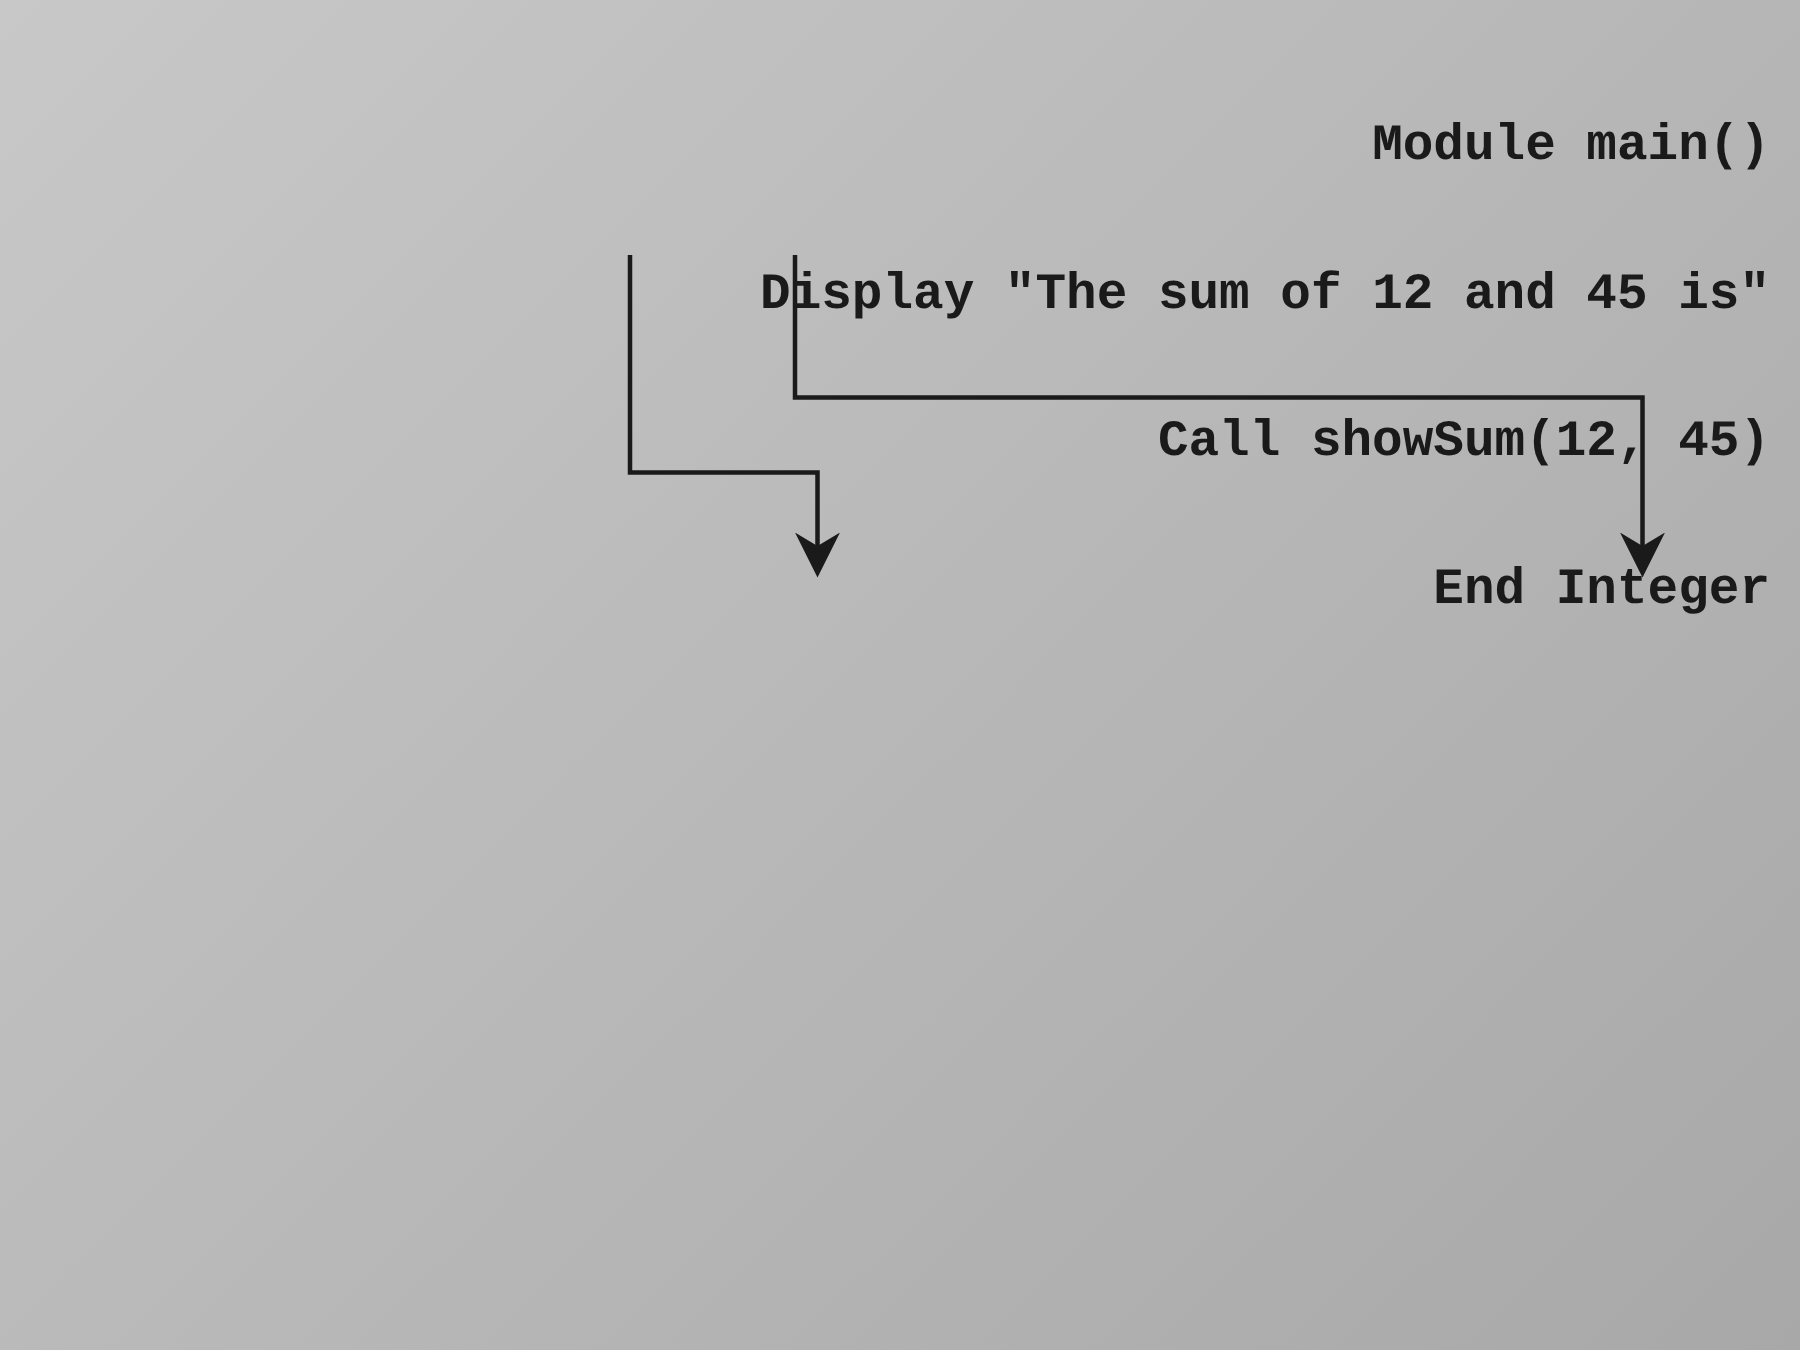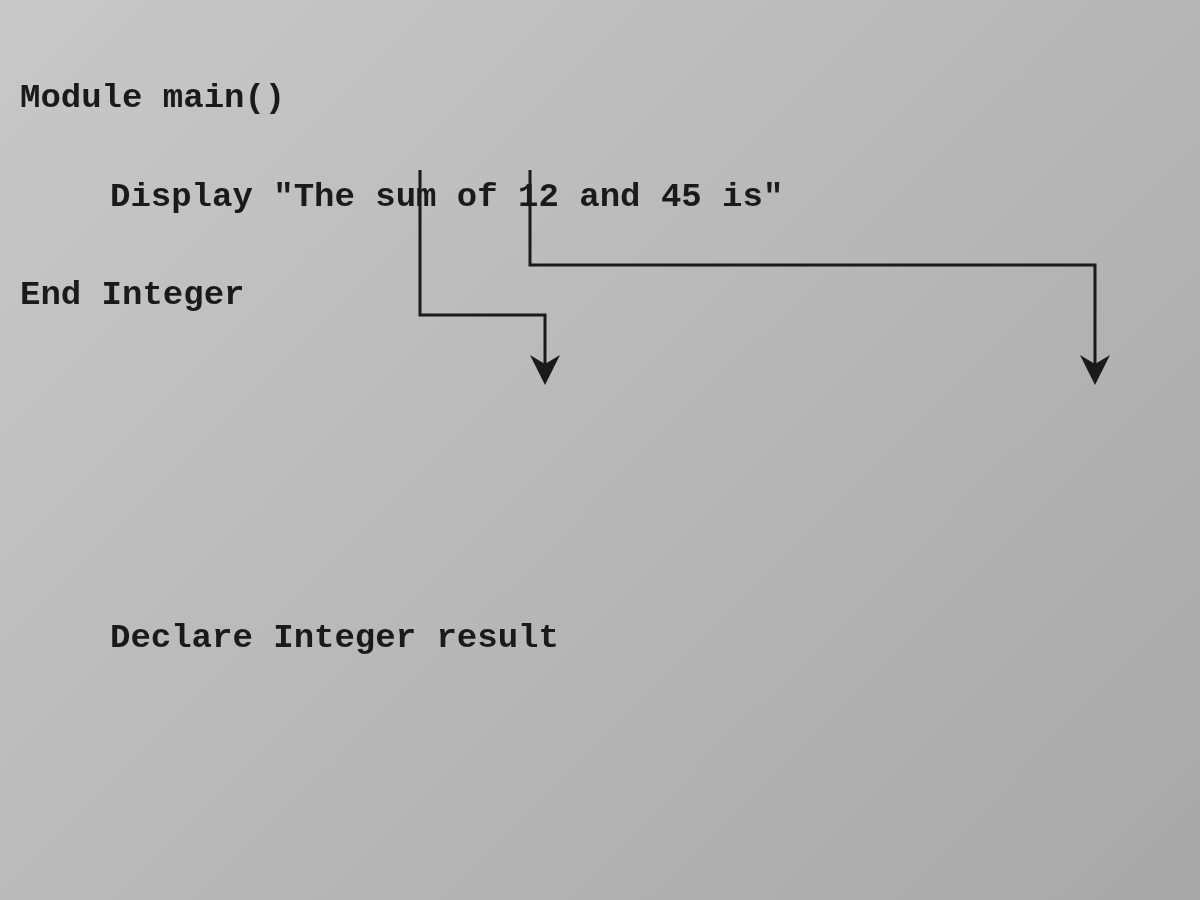--- a/index.html
+++ b/index.html
@@ -15,20 +15,21 @@
       font-size: 34px;
       font-weight: bold;
       color: #1a1a1a;
       padding: 25px 20px;
       position: relative;
       overflow: hidden;
     }
     .code-block {
       white-space: pre;
       line-height: 1.45;
+      text-align: right;
     }
     .indent {
       padding-left: 90px;
     }
     .top-block {
       margin-bottom: 0;
     }
     .bottom-block {
       margin-top: 195px;
     }
@@ -40,33 +41,33 @@
       height: 900px;
       pointer-events: none;
     }
   </style>
 </head>
 <body>
 
 <div class="code-block top-block">
 <div>Module main()</div>
 <div class="indent">Display "The sum of 12 and 45 is"</div>
+<div class="indent">Call showSum(12, 45)</div>
 <div>End Integer</div>
 </div>
 
 <svg class="arrows">
   <defs>
     <marker id="arrowhead" markerWidth="10" markerHeight="10" refX="5" refY="5" orient="auto">
       <polygon points="0,0 10,5 0,10 3,5" fill="#1a1a1a"></polygon>
     </marker>
   </defs>
 
   <path d="M 420 170 L 420 315 L 545 315 L 545 370" stroke="#1a1a1a" stroke-width="3" fill="none" marker-end="url(#arrowhead)"></path>
 
   <path d="M 530 170 L 530 265 L 1095 265 L 1095 370" stroke="#1a1a1a" stroke-width="3" fill="none" marker-end="url(#arrowhead)"></path>
 </svg>
 
 <div class="code-block bottom-block">
-<div class="indent">Declare Integer result</div>
 
 
 
 </div>
 
 </body></html>

